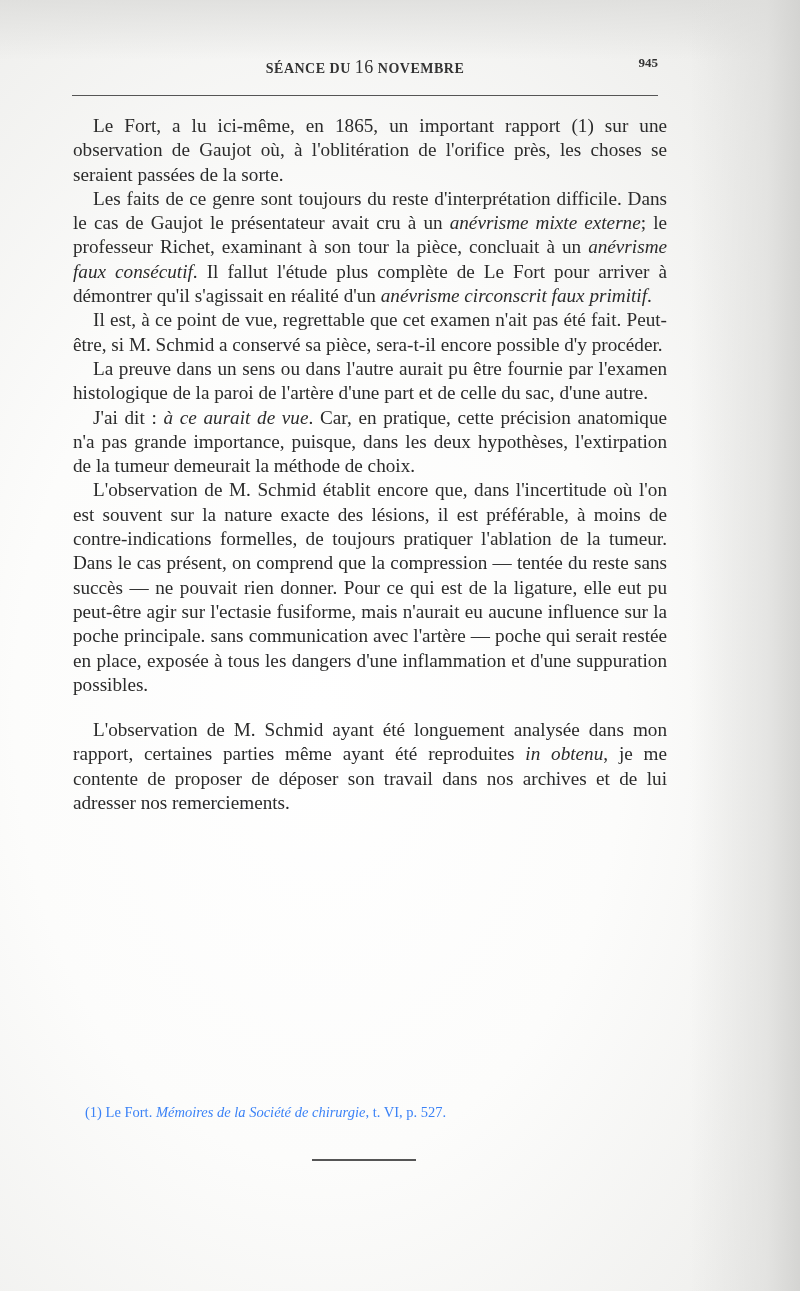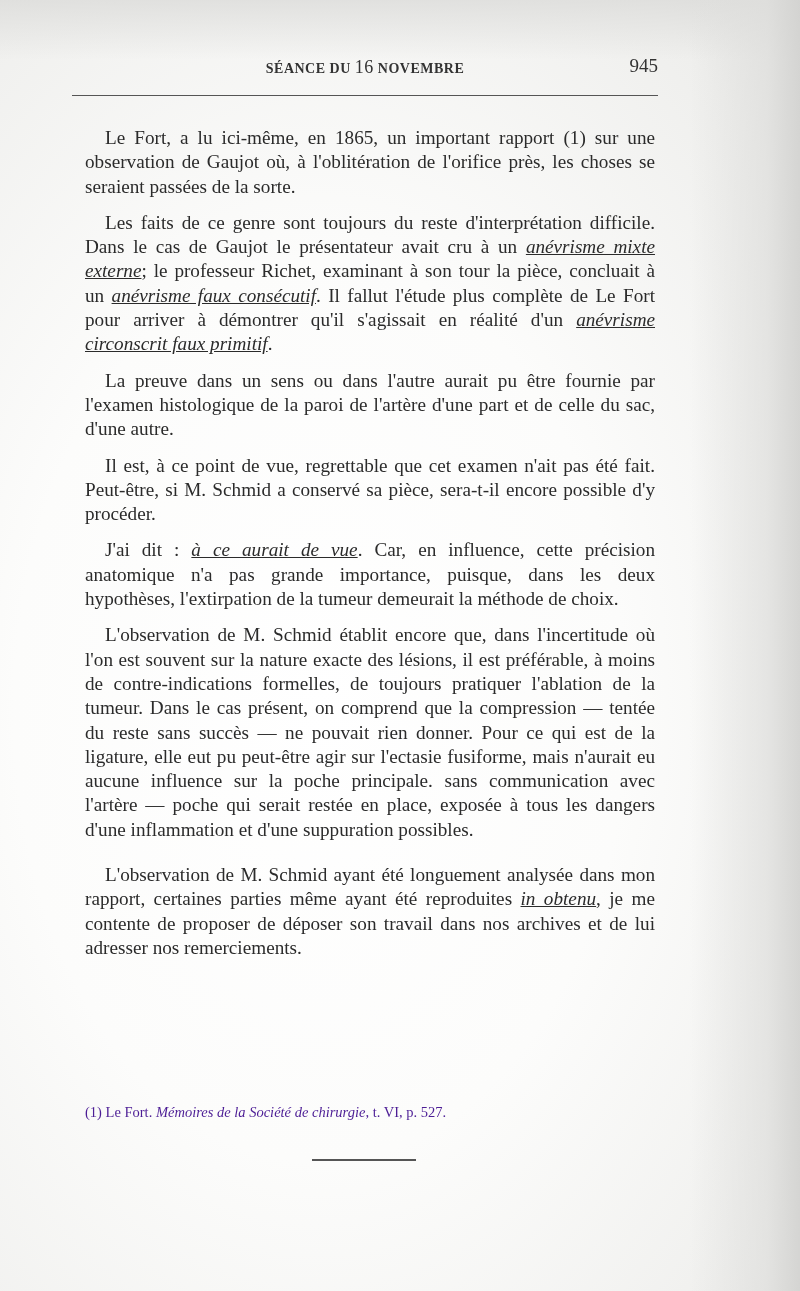--- a/index.html
+++ b/index.html
@@ -28,38 +28,38 @@
   }
   .running-title {
     position: absolute; left: 0; right: 0; top: 0; text-align: center;
     font-family: "Liberation Serif", serif;
     font-size: 14px; font-weight: bold; letter-spacing: 0.5px;
     font-variant: small-caps; color: #333;
   }
   .running-title .num { font-size: 18px; font-weight: normal; }
   .page-number {
     position: absolute; right: 0; top: -2px;
-    font-family: "Liberation Serif", serif; font-size: 19px; color: #333;
+    font-family: "Liberation Serif", serif; font-size: 13px; color: #333; font-weight: bold;
   }
   .head-rule {
     position: absolute; top: 95px; left: 72px; width: 586px; height: 0;
     border-top: 1.5px solid #555;
   }
   .body-text {
     position: absolute; top: 114px; left: 73px; width: 594px;
     font-family: "Liberation Serif", serif;
     font-size: 19.2px; line-height: 24.3px;
     text-align: justify; color: #2b2b2b;
   }
-  .body-text p { margin: 12px; text-indent: 20px; }
+  .body-text p { margin: 0; text-indent: 20px; }
   .body-text p.gap-before { margin-top: 21px; }
-  .body-text em { font-style: italic; text-decoration: underline; }
+  .body-text em { font-style: italic; }
   .footnote {
     position: absolute; top: 1104px; left: 85px; width: 580px;
-    font-family: "Liberation Serif", serif; font-size: 14.5px; color: #4c1d95;
+    font-family: "Liberation Serif", serif; font-size: 14.5px; color: #3b82f6;
   }
   .footnote em { font-style: italic; }
   .end-rule {
     position: absolute; top: 1159px; left: 312px; width: 104px; height: 0;
     border-top: 2px solid #555;
   }
 </style>
 </head>
 <body>
 
@@ -69,22 +69,22 @@
 
 <div class="running-head">
   <div class="running-title"><span>SÉANCE DU </span><span class="num">16</span><span> NOVEMBRE</span></div>
   <div class="page-number">945</div>
 </div>
 <div class="head-rule"></div>
 
 <div class="body-text" id="body-text">
   <p><span>Le Fort, a lu ici-même, en 1865, un important rapport (1) sur une observation de Gaujot où, à l'oblitération de l'orifice près, les choses se seraient passées de la sorte.</span></p>
   <p><span>Les faits de ce genre sont toujours du reste d'interprétation difficile. Dans le cas de Gaujot le présentateur avait cru à un </span><em>anévrisme mixte externe</em><span>; le professeur Richet, examinant à son tour la pièce, concluait à un </span><em>anévrisme faux consécutif</em><span>. Il fallut l'étude plus complète de Le Fort pour arriver à démontrer qu'il s'agissait en réalité d'un </span><em>anévrisme circonscrit faux primitif</em><span>.</span></p>
+  <p><span>Il est, à ce point de vue, regrettable que cet examen n'ait pas été fait. Peut-être, si M. Schmid a conservé sa pièce, sera-t-il encore possible d'y procéder.</span></p>
   <p><span>La preuve dans un sens ou dans l'autre aurait pu être fournie par l'examen histologique de la paroi de l'artère d'une part et de celle du sac, d'une autre.</span></p>
-  <p><span>Il est, à ce point de vue, regrettable que cet examen n'ait pas été fait. Peut-être, si M. Schmid a conservé sa pièce, sera-t-il encore possible d'y procéder.</span></p>
-  <p><span>J'ai dit : </span><em>à ce aurait de vue</em><span>. Car, en influence, cette précision anatomique n'a pas grande importance, puisque, dans les deux hypothèses, l'extirpation de la tumeur demeurait la méthode de choix.</span></p>
+  <p><span>J'ai dit : </span><em>à ce aurait de vue</em><span>. Car, en pratique, cette précision anatomique n'a pas grande importance, puisque, dans les deux hypothèses, l'extirpation de la tumeur demeurait la méthode de choix.</span></p>
   <p><span>L'observation de M. Schmid établit encore que, dans l'incertitude où l'on est souvent sur la nature exacte des lésions, il est préférable, à moins de contre-indications formelles, de toujours pratiquer l'ablation de la tumeur. Dans le cas présent, on comprend que la compression — tentée du reste sans succès — ne pouvait rien donner. Pour ce qui est de la ligature, elle eut pu peut-être agir sur l'ectasie fusiforme, mais n'aurait eu aucune influence sur la poche principale. sans communication avec l'artère — poche qui serait restée en place, exposée à tous les dangers d'une inflammation et d'une suppuration possibles.</span></p>
   <p class="gap-before"><span>L'observation de M. Schmid ayant été longuement analysée dans mon rapport, certaines parties même ayant été reproduites </span><em>in obtenu</em><span>, je me contente de proposer de déposer son travail dans nos archives et de lui adresser nos remerciements.</span></p>
 </div>
 
 <div class="footnote"><span>(1) </span><span>Le Fort. </span><em>Mémoires de la Société de chirurgie</em><span>, t. VI, p. 527.</span></div>
 
 <div class="end-rule"></div>
 
 </body></html>

